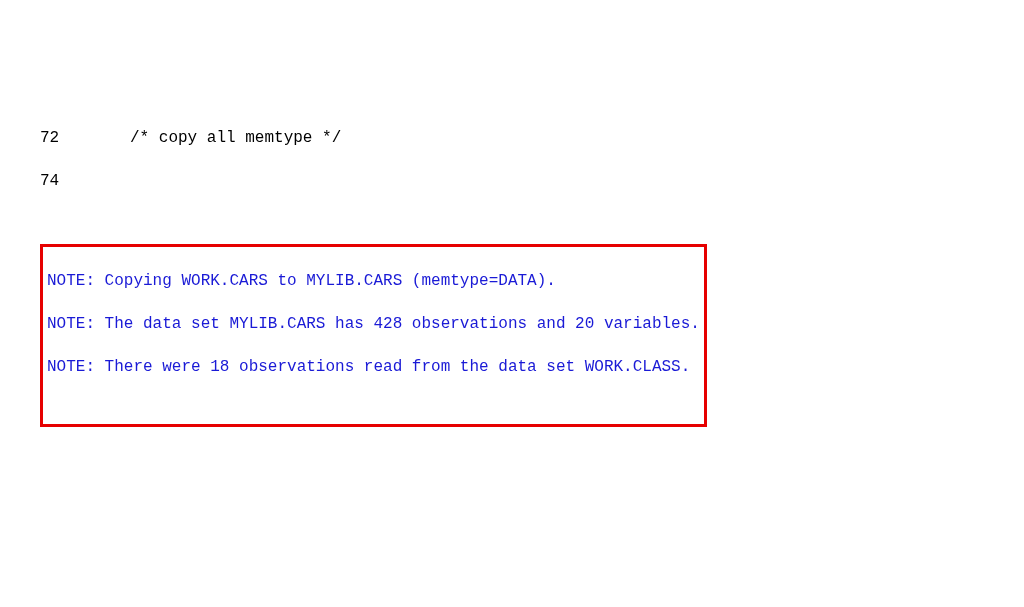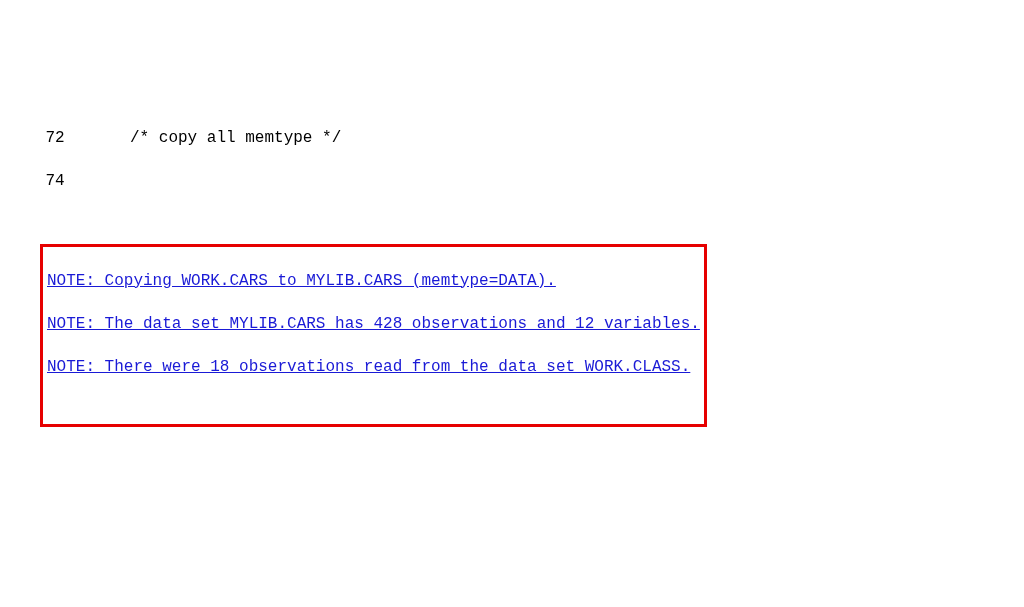--- a/index.html
+++ b/index.html
@@ -9,32 +9,31 @@
       margin: 0;
       padding: 20px 40px;
       white-space: pre;
       line-height: 1.35;
     }
     .code-line {
       color: #000;
     }
     .note-line {
       color: #1a1ad6;
-      text-decoration: underline;
     }
     .highlight-box {
       border: 3px solid #e60000;
       padding: 2px 4px;
       margin: 4px 0;
       display: inline-block;
     }
     .ln {
       display: inline-block;
       width: 30px;
-      text-align: center;
+      text-align: left;
       margin-right: 60px;
     }
     .ln-bang {
       display: inline-block;
       width: 30px;
       text-align: right;
       margin-right: 30px;
     }
     .bang {
       display: inline-block;
@@ -46,21 +45,21 @@
 <body>
 
 
 
 <div>
 <div class="code-line"><span class="ln">72</span><span>/* copy all memtype */</span></div>
 <div class="code-line"><span class="ln">74</span><span></span></div>
 <div style="height:4px"></div>
 <div class="highlight-box">
 <div class="note-line">NOTE: Copying WORK.CARS to MYLIB.CARS (memtype=DATA).</div>
-<div class="note-line">NOTE: The data set MYLIB.CARS has 428 observations and 12 variables.</div>
+<div class="note-line">NOTE: The data set MYLIB.CARS has 428 observations and 20 variables.</div>
 <div class="note-line">NOTE: There were 18 observations read from the data set WORK.CLASS.</div>
 
 </div>
 
 
 
 
 
 
 

